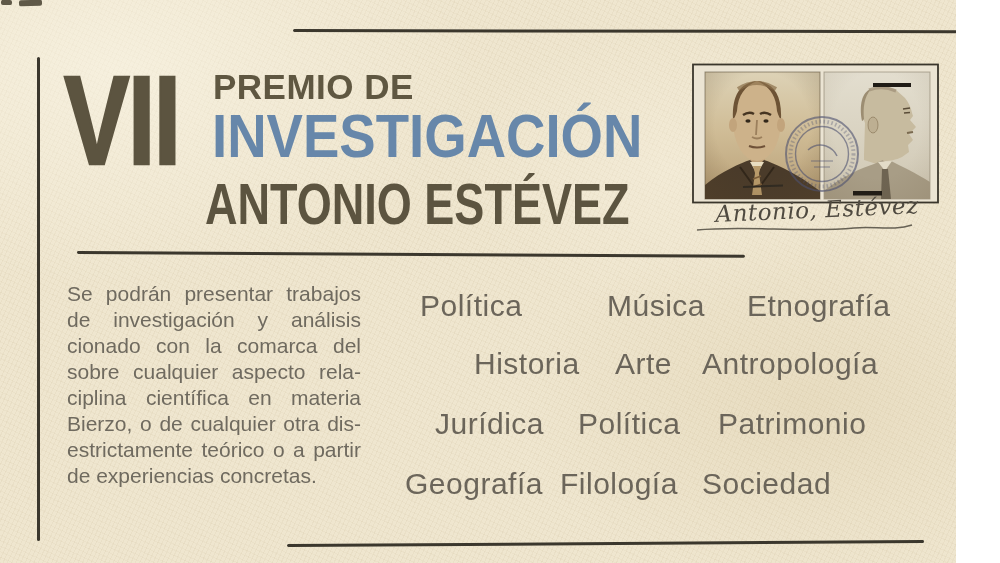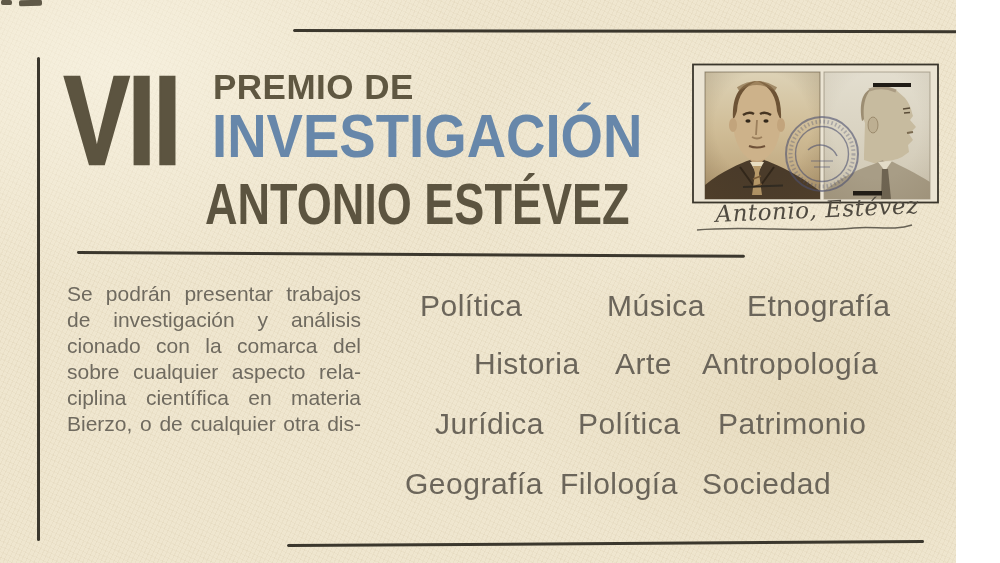--- a/index.html
+++ b/index.html
@@ -147,20 +147,22 @@
     <path d="M3,9 C50,4 110,12 160,7 C180,5 200,10 218,4" stroke="#4f4a40" stroke-width="1.5" fill="none" opacity=".85"></path>
   </svg>
 
   <div class="description">
     <div class="jline">Se podrán presentar trabajos</div>
     <div class="jline">de investigación y análisis</div>
     <div class="jline">cionado con la comarca del</div>
     <div class="jline">sobre cualquier aspecto rela-</div>
     <div class="jline">ciplina científica en materia</div>
     <div class="jline">Bierzo, o de cualquier otra dis-</div>
+    <div class="jline">estrictamente teórico o a partir</div>
+    <div class="lline">de experiencias concretas.</div>
   </div>
 
   <div>
     <span class="cat" style="left:420px;top:291px;">Política</span>
     <span class="cat" style="left:607px;top:291px;">Música</span>
     <span class="cat" style="left:747px;top:291px;text-align:right;">Etnografía</span>
     <span class="cat" style="left:474px;top:349px;">Historia</span>
     <span class="cat" style="left:615px;top:349px;">Arte</span>
     <span class="cat" style="left:702px;top:349px;">Antropología</span>
     <span class="cat" style="left:435px;top:409px;">Jurídica</span>

